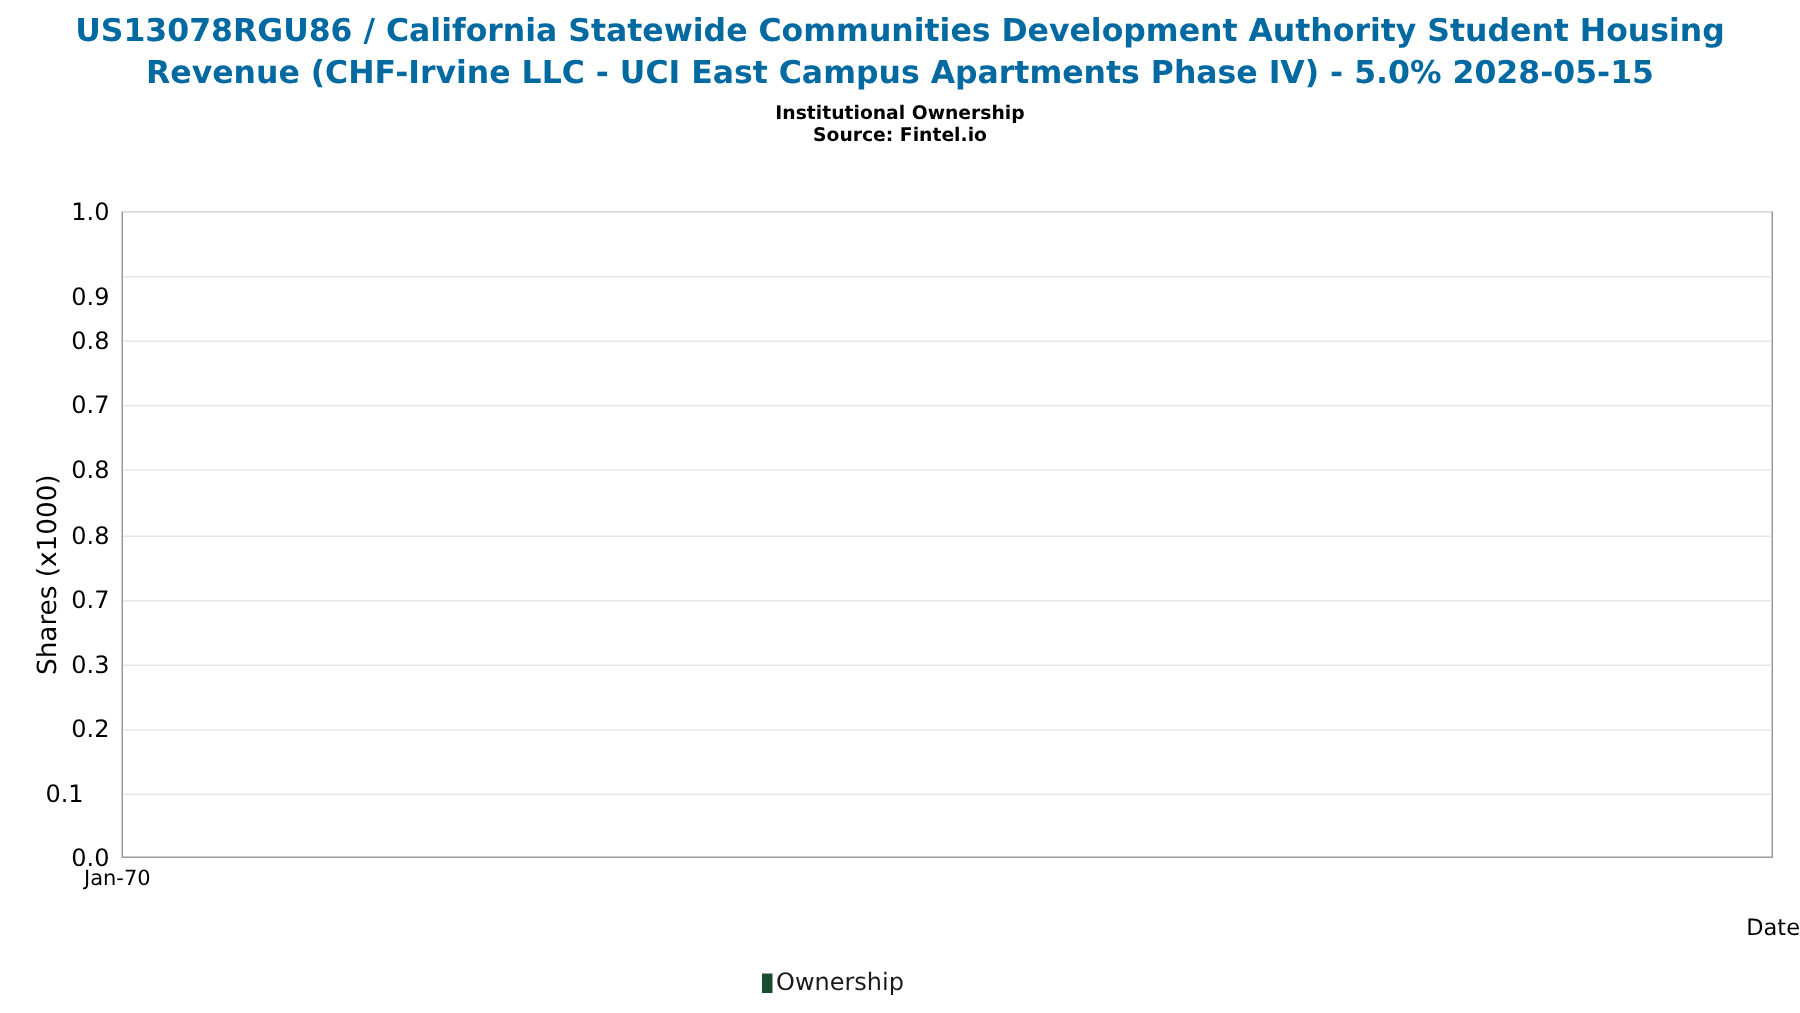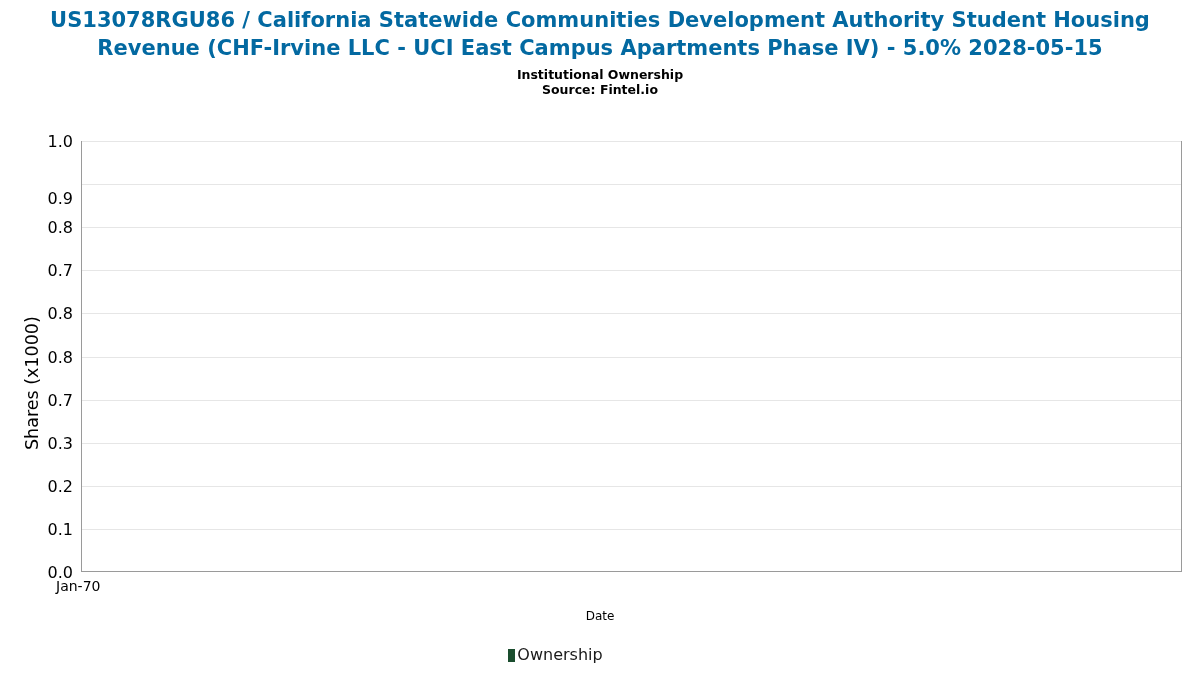--- a/index.html
+++ b/index.html
@@ -92,22 +92,22 @@
     top: 578px;
     font-size: 14px;
     color: #000;
     white-space: nowrap;
   }
   .xlabel {
     position: absolute;
     top: 609px;
     left: 0;
     width: 1200px;
-    text-align: center;
-    font-size: 12px;
+    text-align: right;
+    font-size: 15px;
     color: #000;
   }
 
   
   .legend {
     position: absolute;
     top: 647px;
     left: 0;
     width: 1111px;
     display: flex;
@@ -147,21 +147,21 @@
       <div class="gridline" style="top: 214.5px;"></div>
       <div class="gridline" style="top: 171.4px;"></div>
       <div class="gridline" style="top: 128.3px;"></div>
       <div class="gridline" style="top: 85.2px;"></div>
       <div class="gridline" style="top: 42.1px;"></div>
       <div class="gridline" style="top: -1px;"></div>
     </div>
 
   <div id="yticks">
       <div class="ytick" style="top: 572px;">0.0</div>
-      <div class="ytick" style="top: 528.9px;">0.1</div>
+      <div class="ytick" style="top: 528.9px; text-align: center;">0.1</div>
       <div class="ytick" style="top: 485.8px;">0.2</div>
       <div class="ytick" style="top: 442.7px;">0.3</div>
       <div class="ytick" style="top: 399.6px;">0.7</div>
       <div class="ytick" style="top: 356.5px;">0.8</div>
       <div class="ytick" style="top: 313.4px;">0.8</div>
       <div class="ytick" style="top: 270.3px;">0.7</div>
       <div class="ytick" style="top: 227.2px;">0.8</div>
       <div class="ytick" style="top: 198px;">0.9</div>
       <div class="ytick" style="top: 141px;">1.0</div>
     </div>

